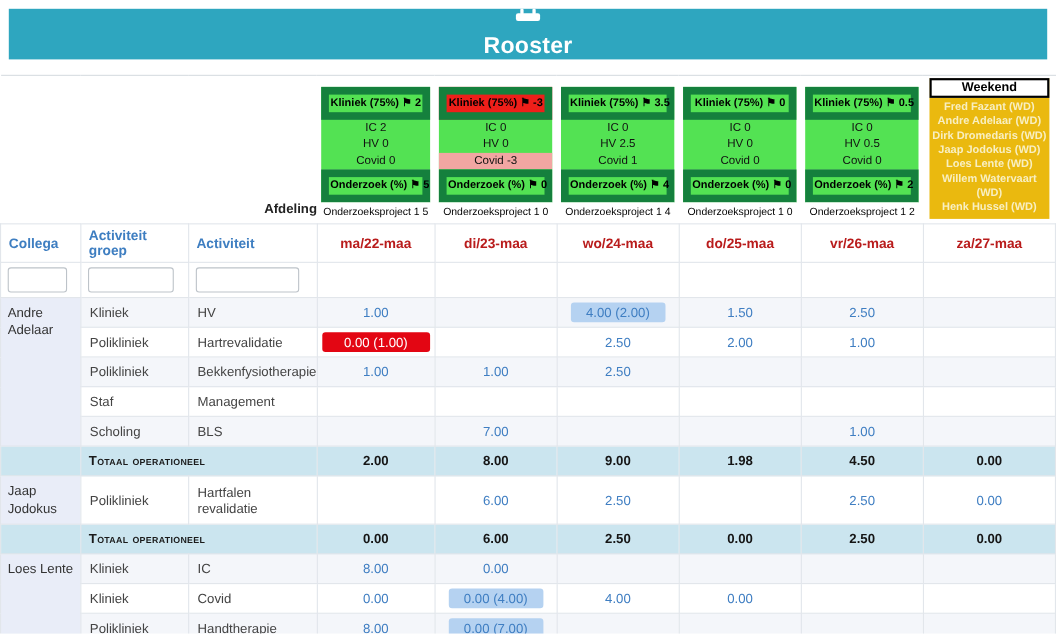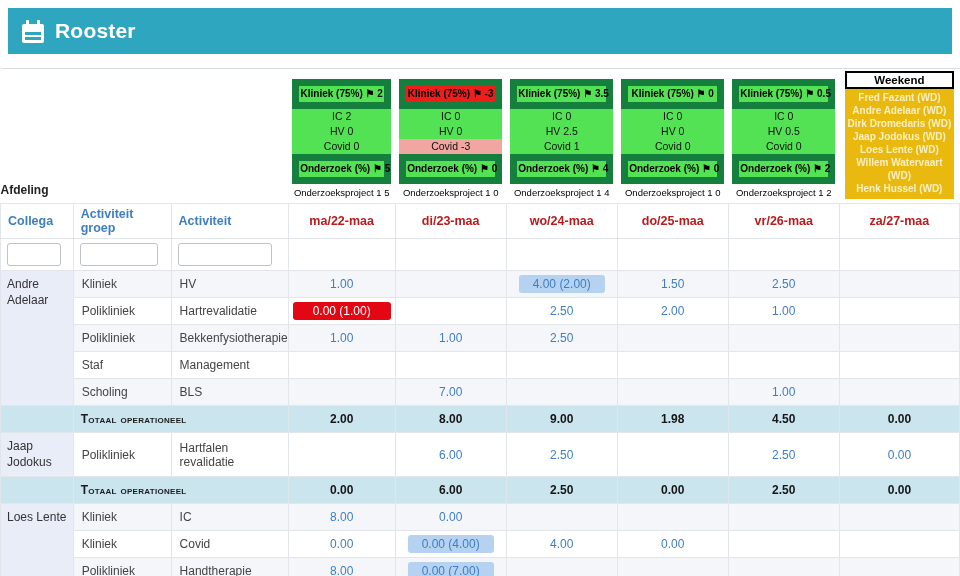--- a/index.html
+++ b/index.html
@@ -1,36 +1,36 @@
 <!DOCTYPE html>
 <html style="--teal: #2EA6BF; --green: #53E253; --alert-red: #EE1F1A; --warn-salmon: #F2A6A2; --gold: #EAB90F; --weekend-text: #F8EFC2; --num-blue: #3F7EC2; --link-blue: #3E7EC1; --hl-blue: #B5D2F1; --neg-red: #E30613; --total-bg: #CBE5EF; --collega-bg: #E9EDF8; --stripe-bg: #F4F6FA;"><head>
 <meta charset="utf-8">
 <style>
   * { box-sizing: border-box; }
   html, body { width: 960px; height: 576px; overflow: hidden; }
   body { margin: 0; background: #fff; font-family: "Liberation Sans", sans-serif; }
 
   
   .topbar { margin: 8px 8px 0 8px; height: 46px; background: var(--teal, #2EA6BF);
-            display: flex; align-items: center; gap: 11px; padding: 0 14px; }
+            display: flex; align-items: center; gap: 11px; padding: 0 14px; flex-direction: column; }
   .topbar h1 { margin: 0; color: #fff; font-size: 21px; font-weight: bold; letter-spacing: .2px; }
   .cal-icon { position: relative; width: 22px; height: 19px; background: #fff; border-radius: 2px; margin-top: 4px; }
   .cal-icon::before { content: ""; position: absolute; top: -4px; left: 4px; width: 3px; height: 5px;
                       border-radius: 1px; background: #fff; box-shadow: 11px 0 0 #fff; }
   .cal-icon::after { content: ""; position: absolute; left: 3px; right: 3px; top: 8px; height: 3px;
                      background: var(--teal, #2EA6BF); box-shadow: 0 5px 0 var(--teal, #2EA6BF); }
 
   
   table { border-collapse: collapse; table-layout: fixed; width: 100%; margin-top: 14px;
           border-top: 1px solid #D8DDE2; font-size: 12px; color: #333; }
   th, td { border: 1px solid #E2E6EB; padding: 3px 4px; }
 
   
   .cap-cell, .afdeling-cell { border: none; vertical-align: bottom; background: #fff; padding: 2px 0; }
-  .afdeling-cell { text-align: left; font-weight: bold; color: #222; padding-bottom: 6px; font-size: 12px; }
+  .afdeling-cell { text-align: right; font-weight: bold; color: #222; padding-bottom: 6px; font-size: 12px; }
   .cap-stack { margin: 0 4px 2px 4px; text-align: center; }
   .cap-box { background: var(--green, #53E253); border: 7px solid #15803d; font-size: 10px; font-weight: bold;
              color: #000; padding: 2px 1px; line-height: 12px; white-space: nowrap; }
   .cap-box.alert { background: var(--alert-red, #EE1F1A); }
   .cap-lines { background: var(--green, #53E253); }
   .cap-line { font-size: 10.5px; line-height: 15px; color: #111; }
   .cap-line.warn { background: var(--warn-salmon, #F2A6A2); }
   .flag { font-size: 10px; }
   .cap-project { background: #fff; font-size: 9.5px; color: #000; padding-top: 3px; line-height: 12px; white-space: nowrap; }
 

